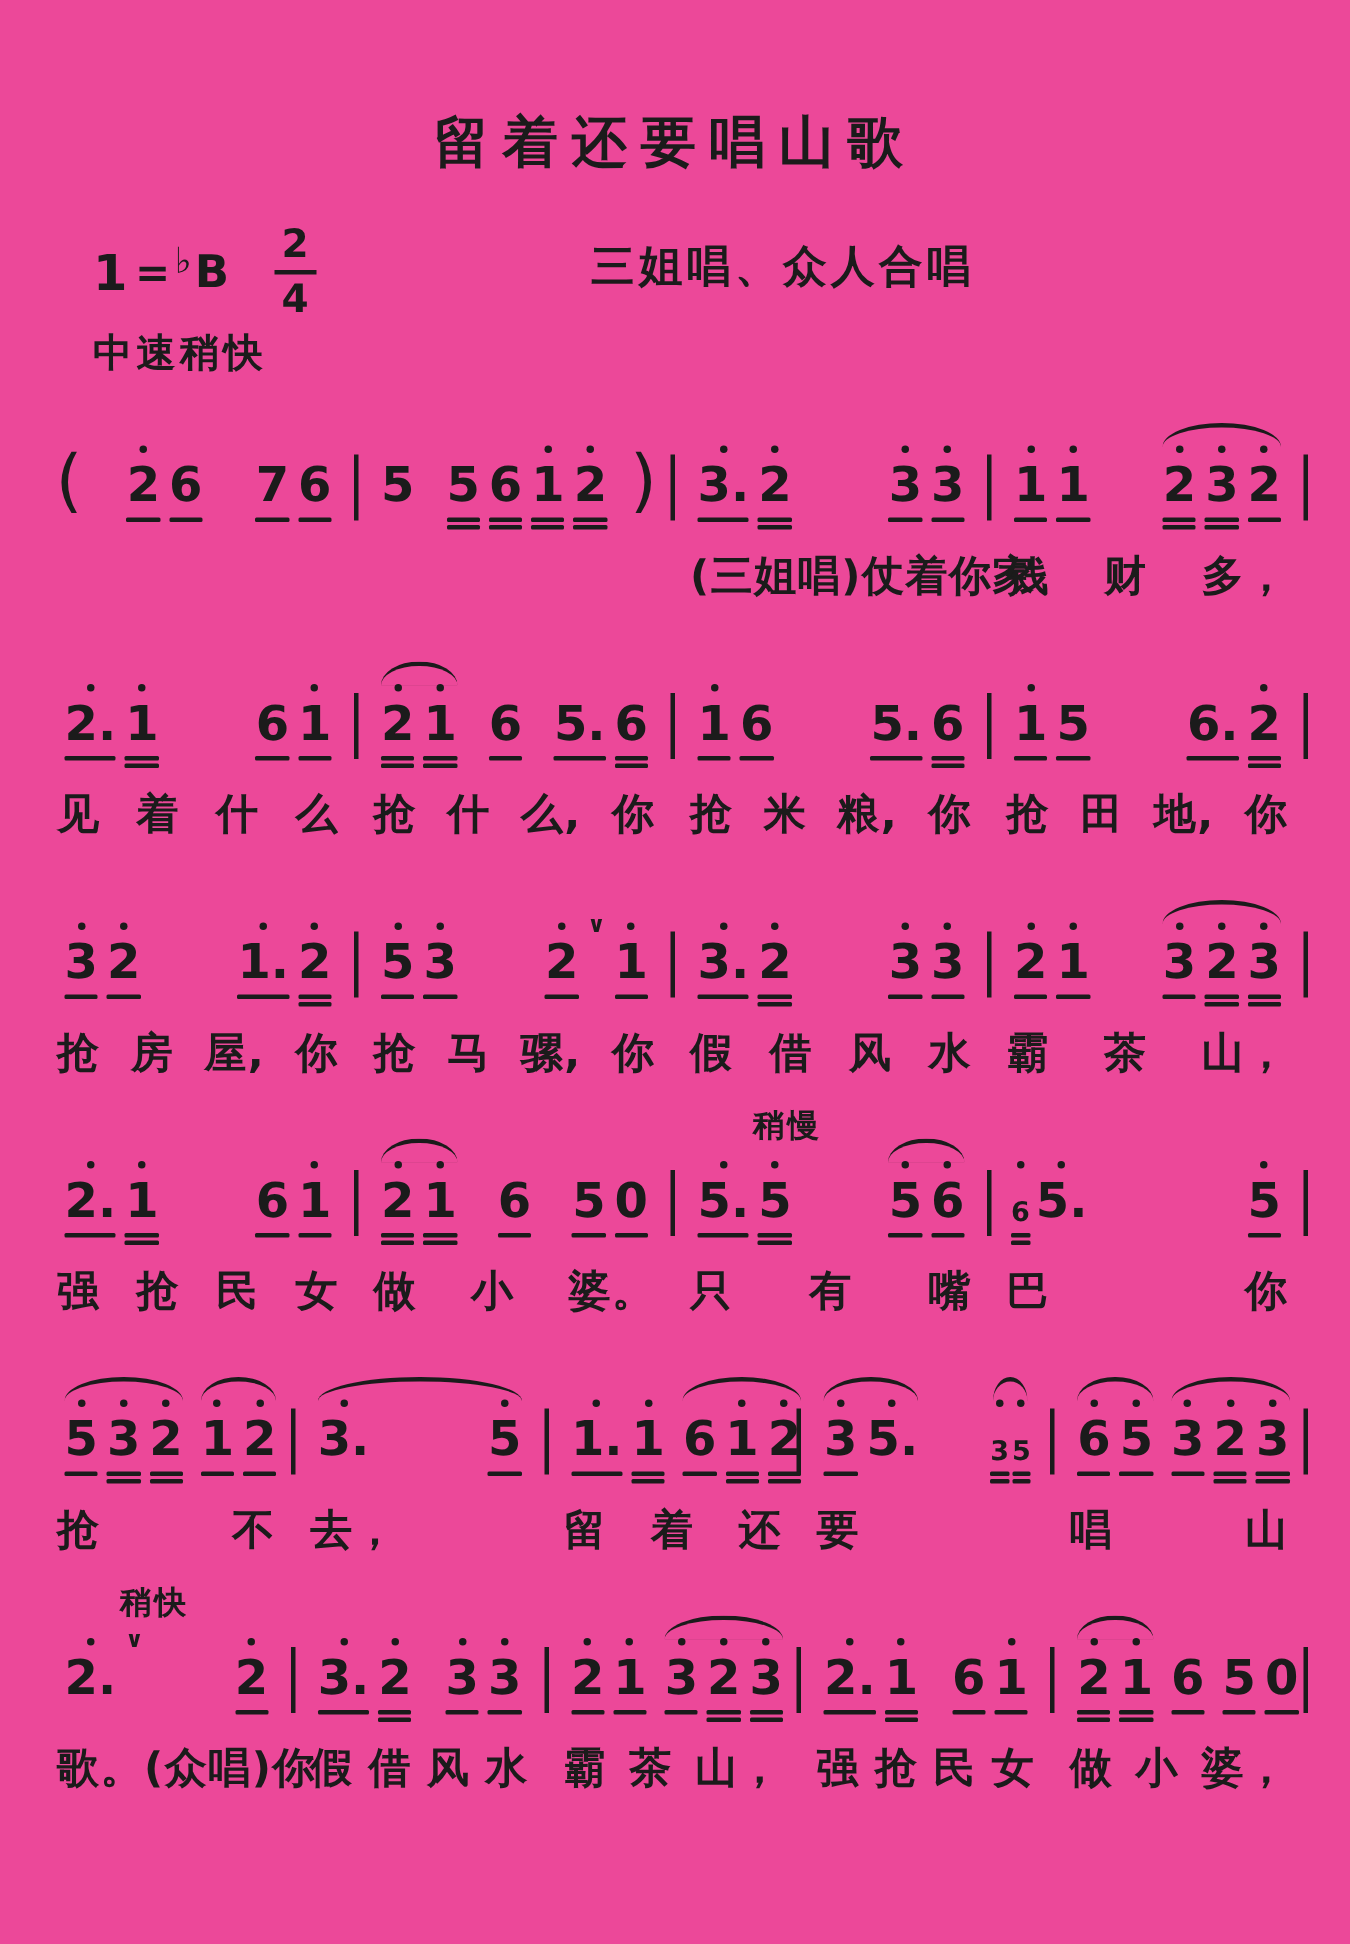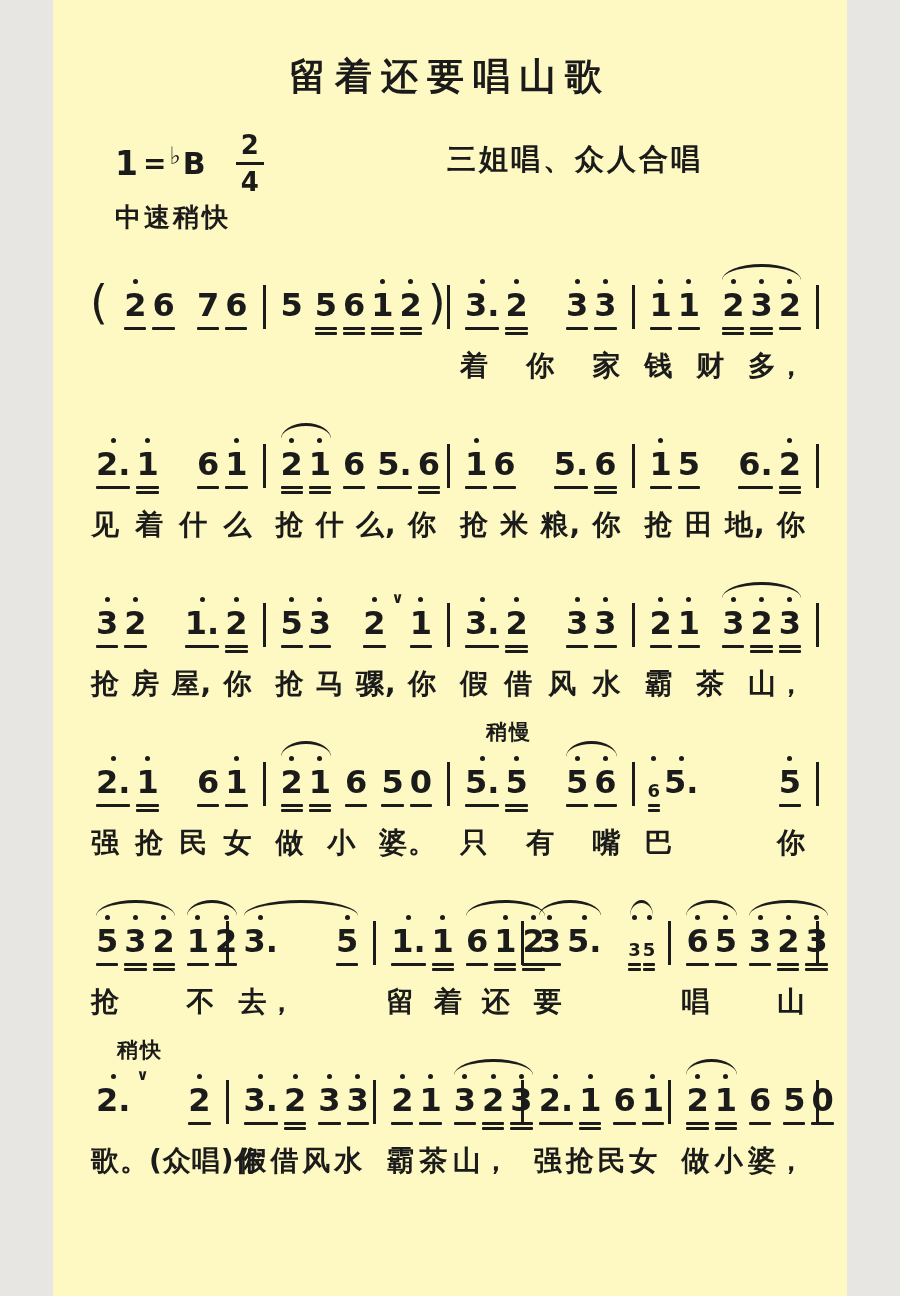--- a/index.html
+++ b/index.html
@@ -1,19 +1,19 @@
 <!DOCTYPE html>
 <html><head>
 <meta charset="utf-8">
 <style>
   html,body{margin:0;padding:0;background:#e8e6e2;}
   .page{
-    position:relative;width:794px;height:1296px;margin:0 auto;
-    background:#fef9c3;color:#1b1b1b;box-sizing:border-box;
-    padding:26px 28px 0;overflow:hidden;
+    position:relative;width:900px;height:1296px;margin:0 auto;
+    background:#ec4899;color:#1b1b1b;box-sizing:border-box;
+    padding:44px 28px 0;overflow:hidden;
     font-family:"DejaVu Sans","Liberation Sans",sans-serif;
   }
   
   .title{
     text-align:center;font-size:37px;font-weight:800;letter-spacing:9px;
     margin:26px 0 0;
   }
   .meta-row{position:relative;height:74px;margin-top:22px;}
   .keysig{position:absolute;left:34px;top:8px;display:flex;align-items:center;font-weight:700;}
   .keysig .tonic{font-size:33px;}
@@ -23,21 +23,21 @@
   .ts{display:flex;flex-direction:column;align-items:center;margin-left:30px;font-size:26px;font-weight:800;line-height:1;}
   .ts .tnum{padding:0 5px 4px;border-bottom:3px solid #1b1b1b;}
   .ts .tden{padding-top:4px;}
   .performers{position:absolute;left:366px;top:16px;font-size:29px;font-weight:700;letter-spacing:3px;}
   .tempo{font-size:26px;font-weight:700;margin:2px 0 0 34px;letter-spacing:3px;}
   
   #music-root{margin-top:6px;}
   .music-line{display:flex;align-items:flex-start;margin-top:47px;}
   .music-line:first-child{margin-top:38px;}
   .measure{flex:1 1 0;position:relative;display:flex;flex-direction:column;padding:0 9px;min-width:0;}
-  .mlabel{position:absolute;top:-32px;left:36px;font-size:21px;font-weight:700;letter-spacing:2px;white-space:nowrap;font-family:Liberation Serif, serif;}
+  .mlabel{position:absolute;top:-32px;left:52px;font-size:21px;font-weight:700;letter-spacing:2px;white-space:nowrap;font-family:Liberation Serif, serif;}
   .nrow{display:flex;justify-content:space-between;align-items:flex-start;}
   .group{position:relative;display:flex;align-items:flex-start;margin:0 3px;}
   .group.wide{flex:1;justify-content:space-between;}
   .arc{
     position:absolute;top:-9px;left:3px;right:3px;height:13px;
     border-top:3.5px solid #1b1b1b;border-radius:100% 100% 0 0/200% 200% 0 0;
   }
   .note{display:flex;flex-direction:column;padding:0 3px;text-align:center;}
   .hi{height:14px;display:flex;justify-content:center;align-items:flex-end;}
   .hi .dot{width:5px;height:5px;border-radius:50%;background:#1b1b1b;margin-bottom:3px;}
@@ -209,20 +209,21 @@
                   <div class="dot"></div>
                 </div>
                 <div class="dg">3</div>
                 <div class="ul">
                   <div class="uline"></div>
                 </div>
               </div>
             </div>
           </div>
           <div class="lrow">
+            <div class="syl">(三姐唱)仗</div>
             <div class="syl">着</div>
             <div class="syl">你</div>
             <div class="syl">家</div>
           </div>
         </div>
         <div class="barline"></div>
         <div class="measure">
           <div class="nrow">
             <div class="group">
               <div class="note">

